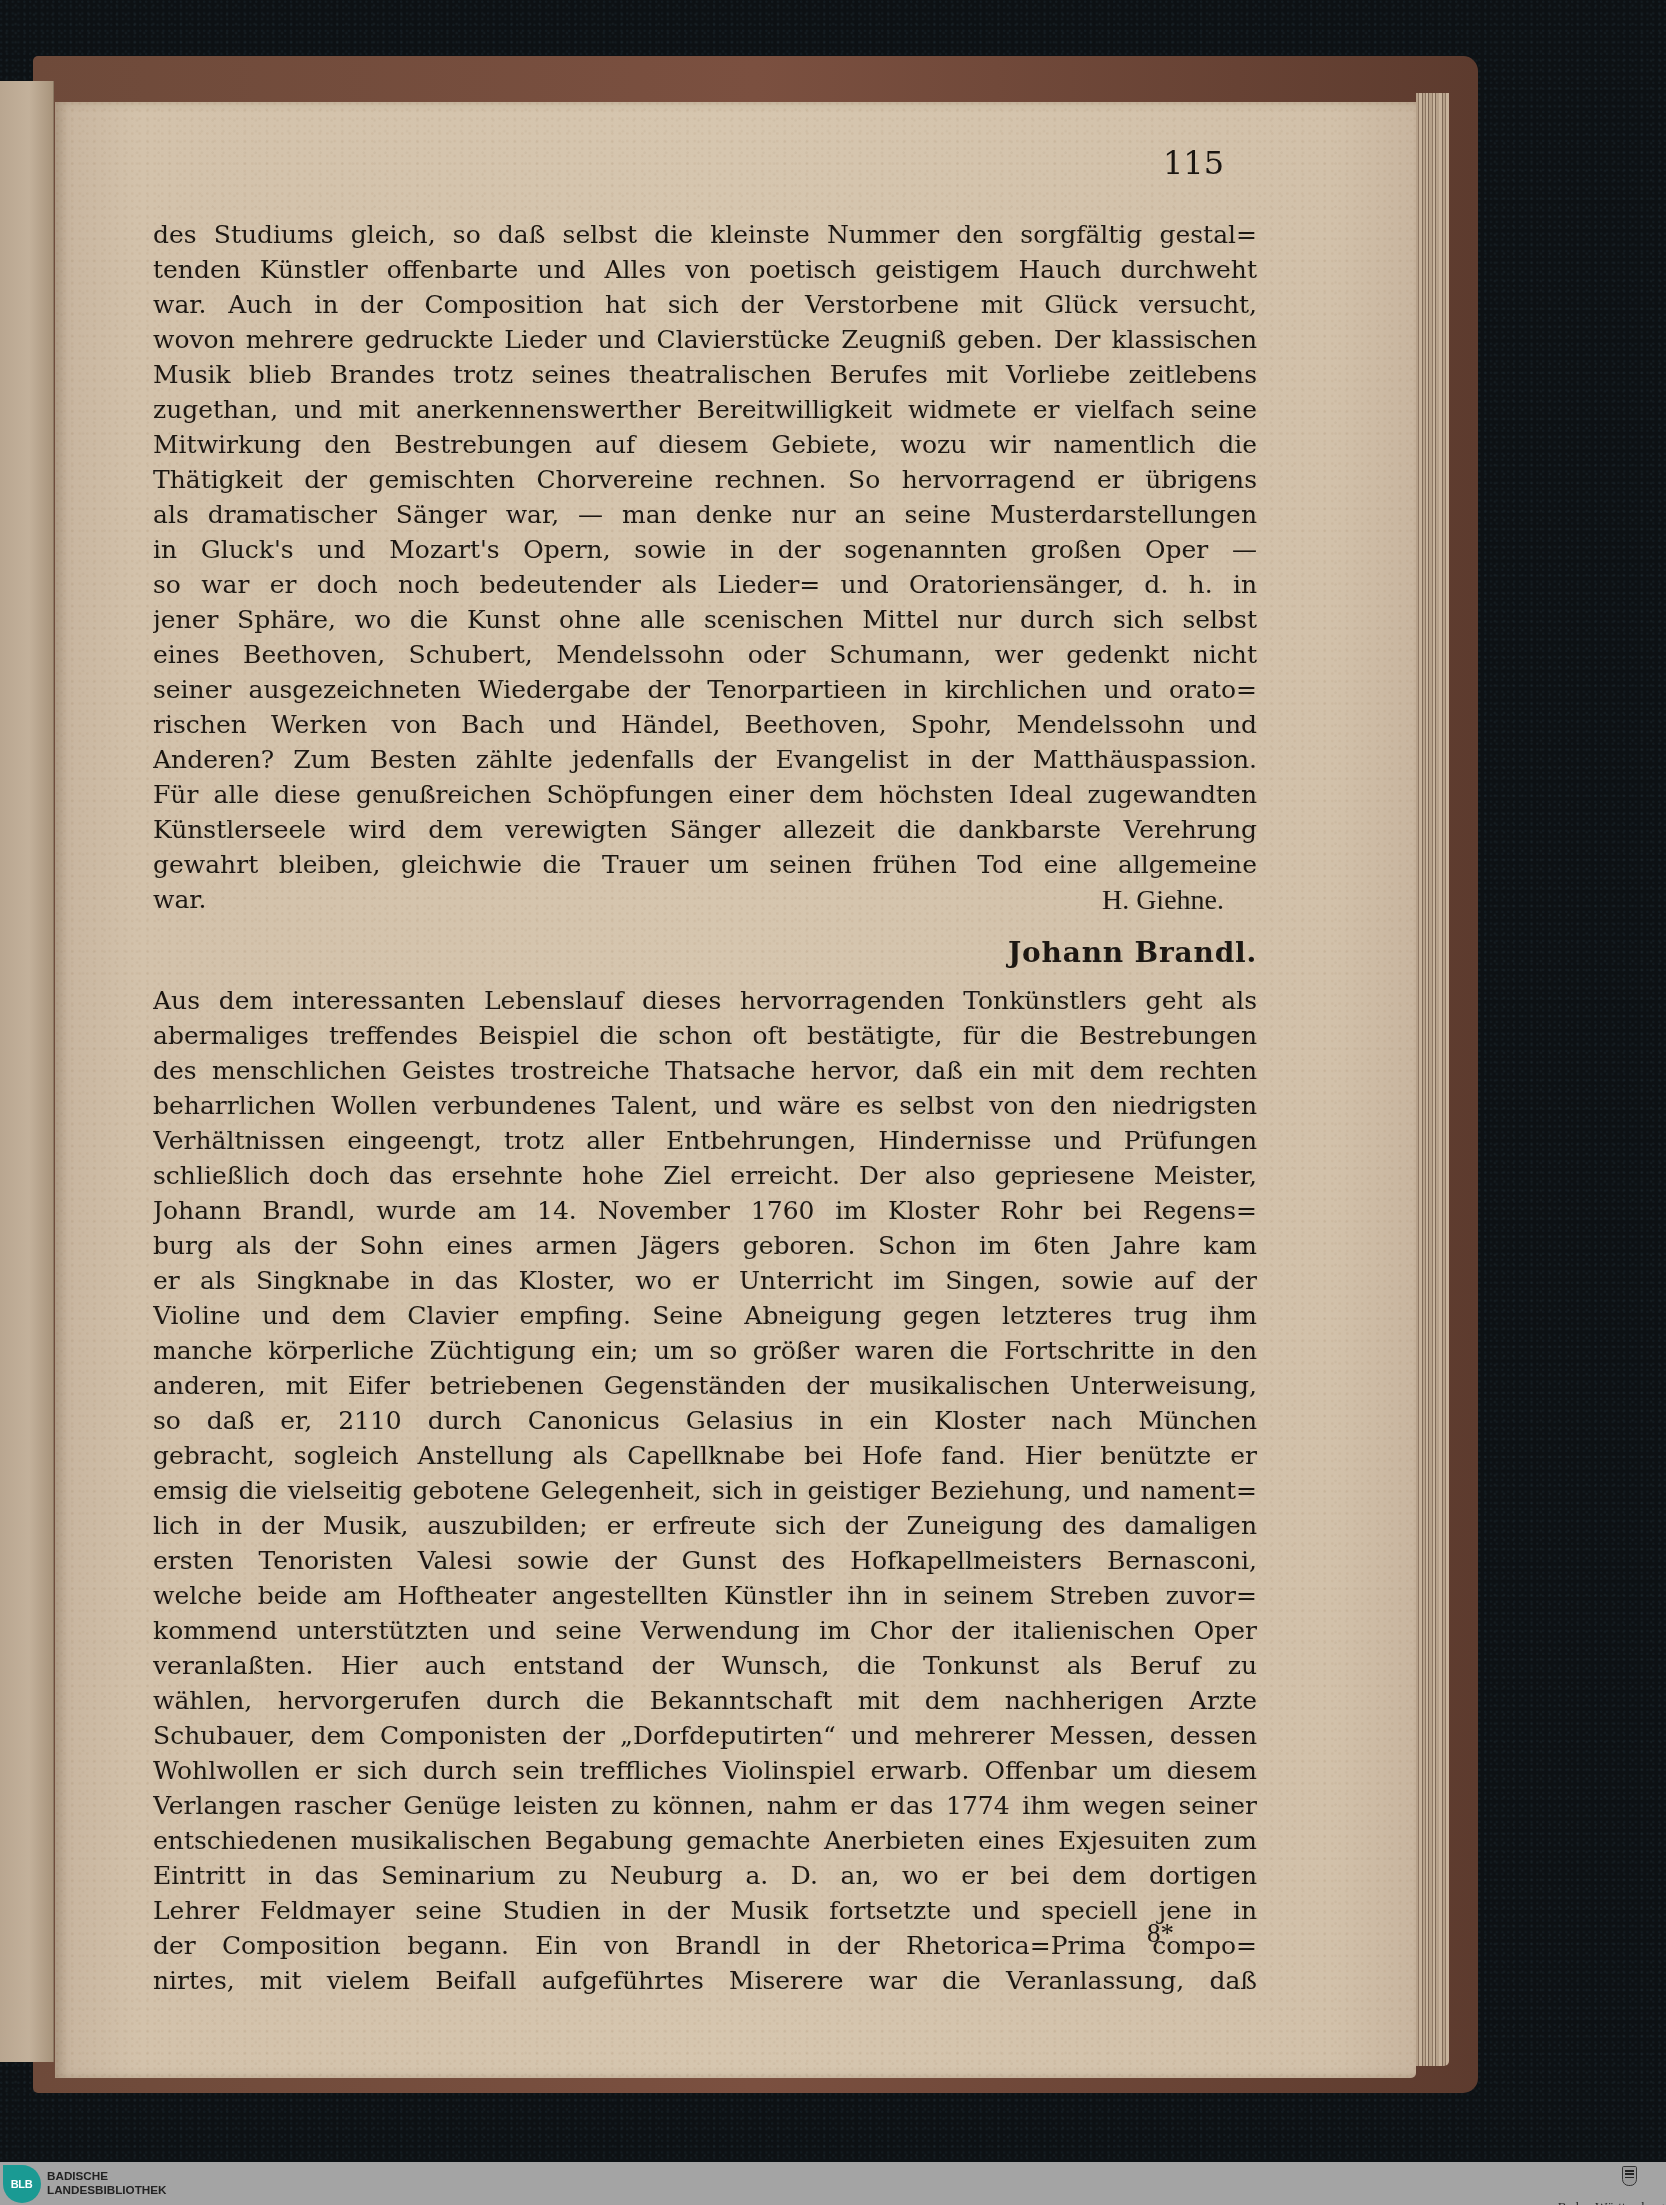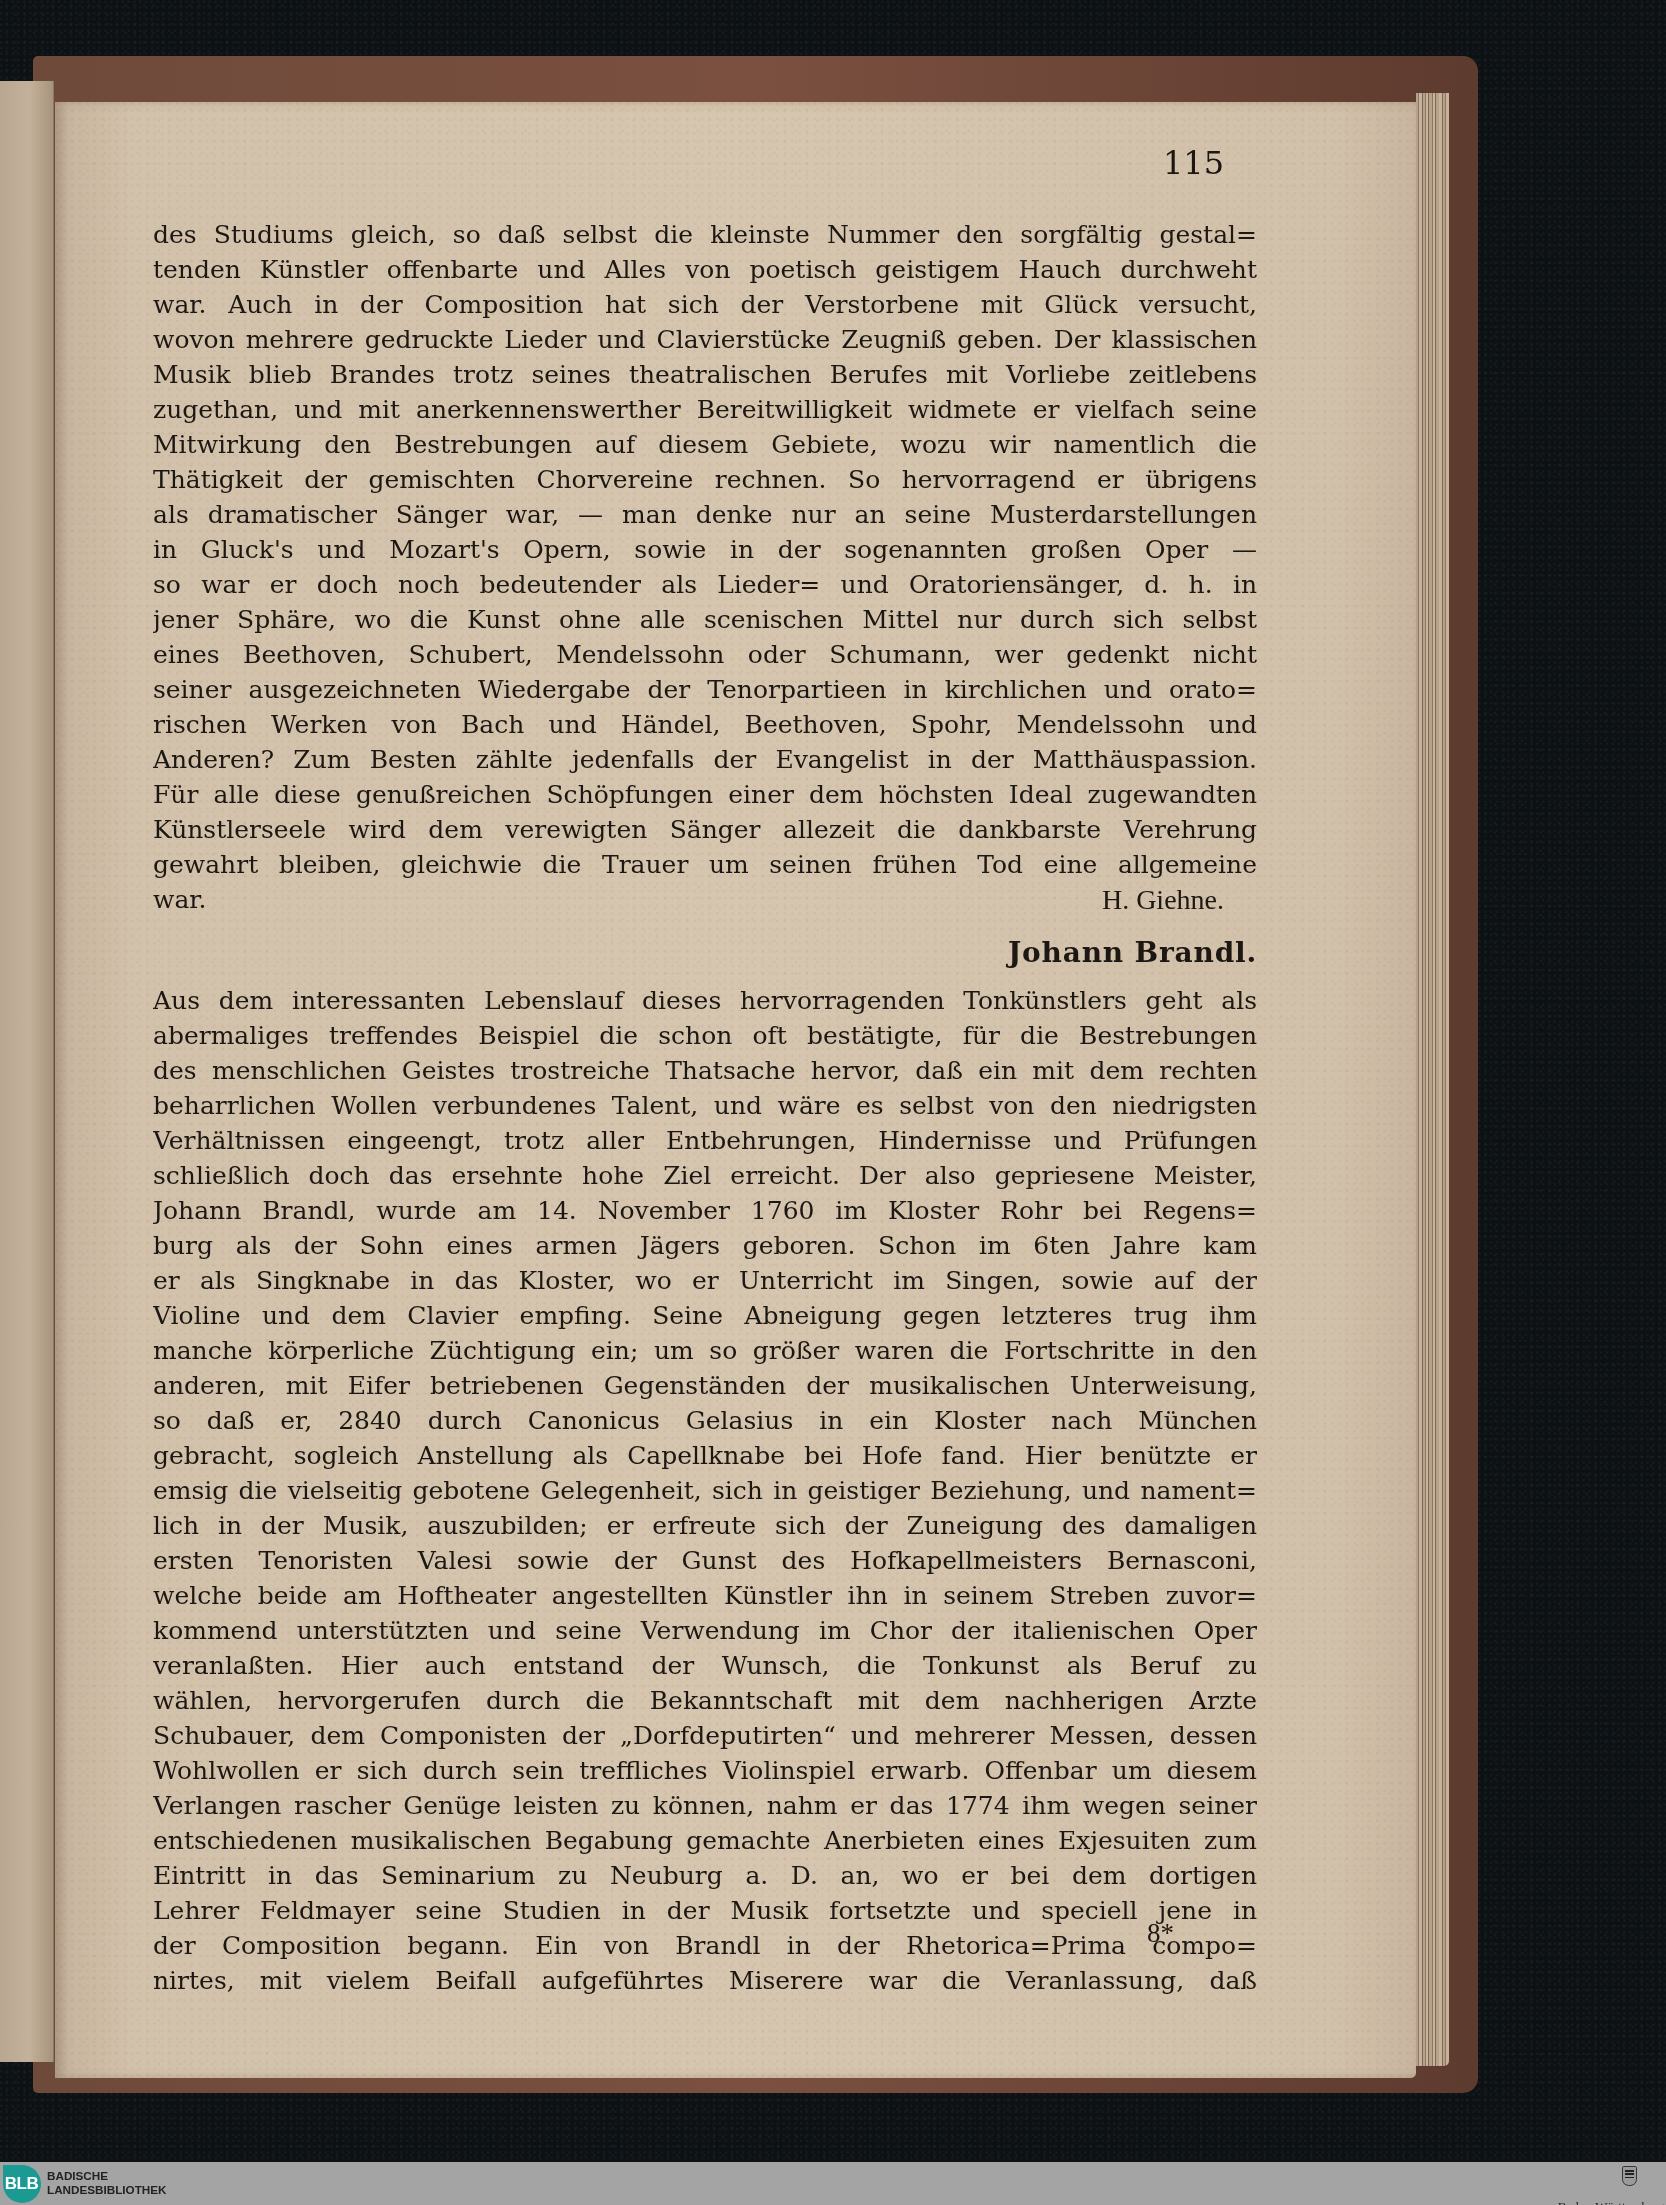--- a/index.html
+++ b/index.html
@@ -72,21 +72,21 @@
   }
   
   .footer {
     position: absolute; left: 0; top: 2162px; width: 1666px; height: 43px;
     background: #a4a4a4;
   }
   .blb-logo {
     position: absolute; left: 2.5px; top: 2.5px; width: 38px; height: 38px;
     background: #1a9a93; border-radius: 0 19px 19px 19px;
     color: #ffffff; font-family: "Liberation Sans", sans-serif; font-weight: bold;
-    font-size: 17px; display: flex; align-items: center; justify-content: center;
+    font-size: 11px; display: flex; align-items: center; justify-content: center;
     letter-spacing: -0.4px;
   }
   .blb-name {
     position: absolute; left: 47px; top: 6.7px;
     font-family: "Liberation Sans", sans-serif; font-weight: bold; font-size: 11.7px;
     line-height: 14px; color: #222222;
   }
   .bw-crest {
     position: absolute; right: 29px; top: 4.2px; width: 13.3px; height: 18.3px;
     border: 0.8px solid #333; border-radius: 1.7px 1.7px 6.7px 6.7px; background: #9a9a9a;
@@ -144,21 +144,21 @@
           <span class="line">des menschlichen Geistes trostreiche Thatsache hervor, daß ein mit dem rechten</span>
           <span class="line">beharrlichen Wollen verbundenes Talent, und wäre es selbst von den niedrigsten</span>
           <span class="line">Verhältnissen eingeengt, trotz aller Entbehrungen, Hindernisse und Prüfungen</span>
           <span class="line">schließlich doch das ersehnte hohe Ziel erreicht. Der also gepriesene Meister,</span>
           <span class="line">Johann Brandl, wurde am 14. November 1760 im Kloster Rohr bei Regens=</span>
           <span class="line">burg als der Sohn eines armen Jägers geboren. Schon im 6ten Jahre kam</span>
           <span class="line">er als Singknabe in das Kloster, wo er Unterricht im Singen, sowie auf der</span>
           <span class="line">Violine und dem Clavier empfing. Seine Abneigung gegen letzteres trug ihm</span>
           <span class="line">manche körperliche Züchtigung ein; um so größer waren die Fortschritte in den</span>
           <span class="line">anderen, mit Eifer betriebenen Gegenständen der musikalischen Unterweisung,</span>
-          <span class="line">so daß er, 2840 durch Canonicus Gelasius in ein Kloster nach München</span>
+          <span class="line">so daß er, 2110 durch Canonicus Gelasius in ein Kloster nach München</span>
           <span class="line">gebracht, sogleich Anstellung als Capellknabe bei Hofe fand. Hier benützte er</span>
           <span class="line">emsig die vielseitig gebotene Gelegenheit, sich in geistiger Beziehung, und nament=</span>
           <span class="line">lich in der Musik, auszubilden; er erfreute sich der Zuneigung des damaligen</span>
           <span class="line">ersten Tenoristen Valesi sowie der Gunst des Hofkapellmeisters Bernasconi,</span>
           <span class="line">welche beide am Hoftheater angestellten Künstler ihn in seinem Streben zuvor=</span>
           <span class="line">kommend unterstützten und seine Verwendung im Chor der italienischen Oper</span>
           <span class="line">veranlaßten. Hier auch entstand der Wunsch, die Tonkunst als Beruf zu</span>
           <span class="line">wählen, hervorgerufen durch die Bekanntschaft mit dem nachherigen Arzte</span>
           <span class="line">Schubauer, dem Componisten der „Dorfdeputirten“ und mehrerer Messen, dessen</span>
           <span class="line">Wohlwollen er sich durch sein treffliches Violinspiel erwarb. Offenbar um diesem</span>

